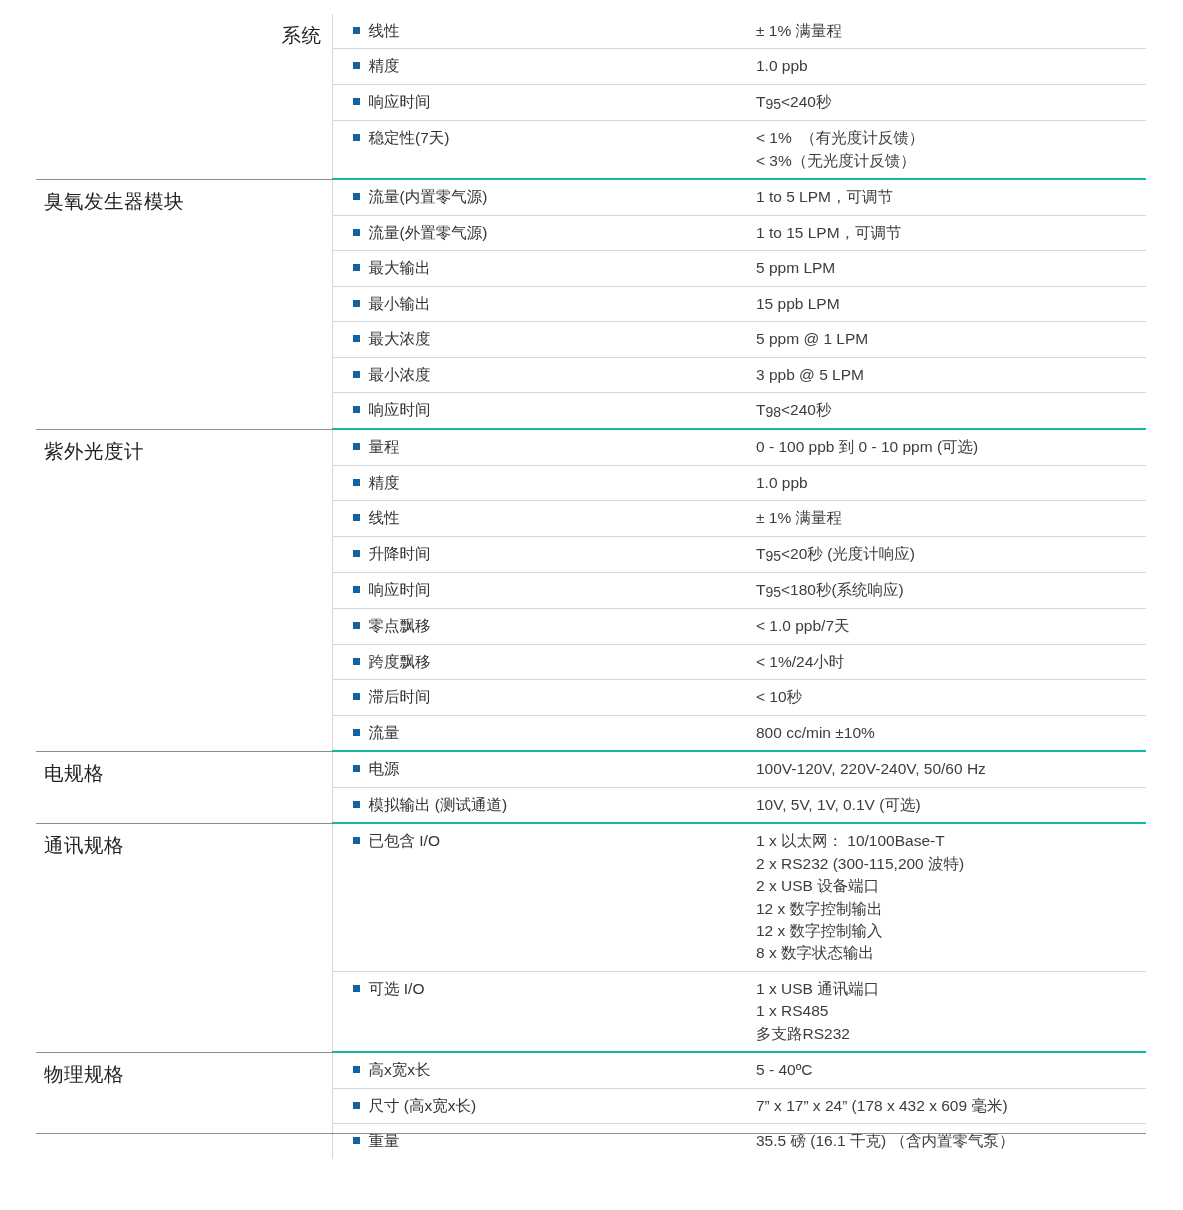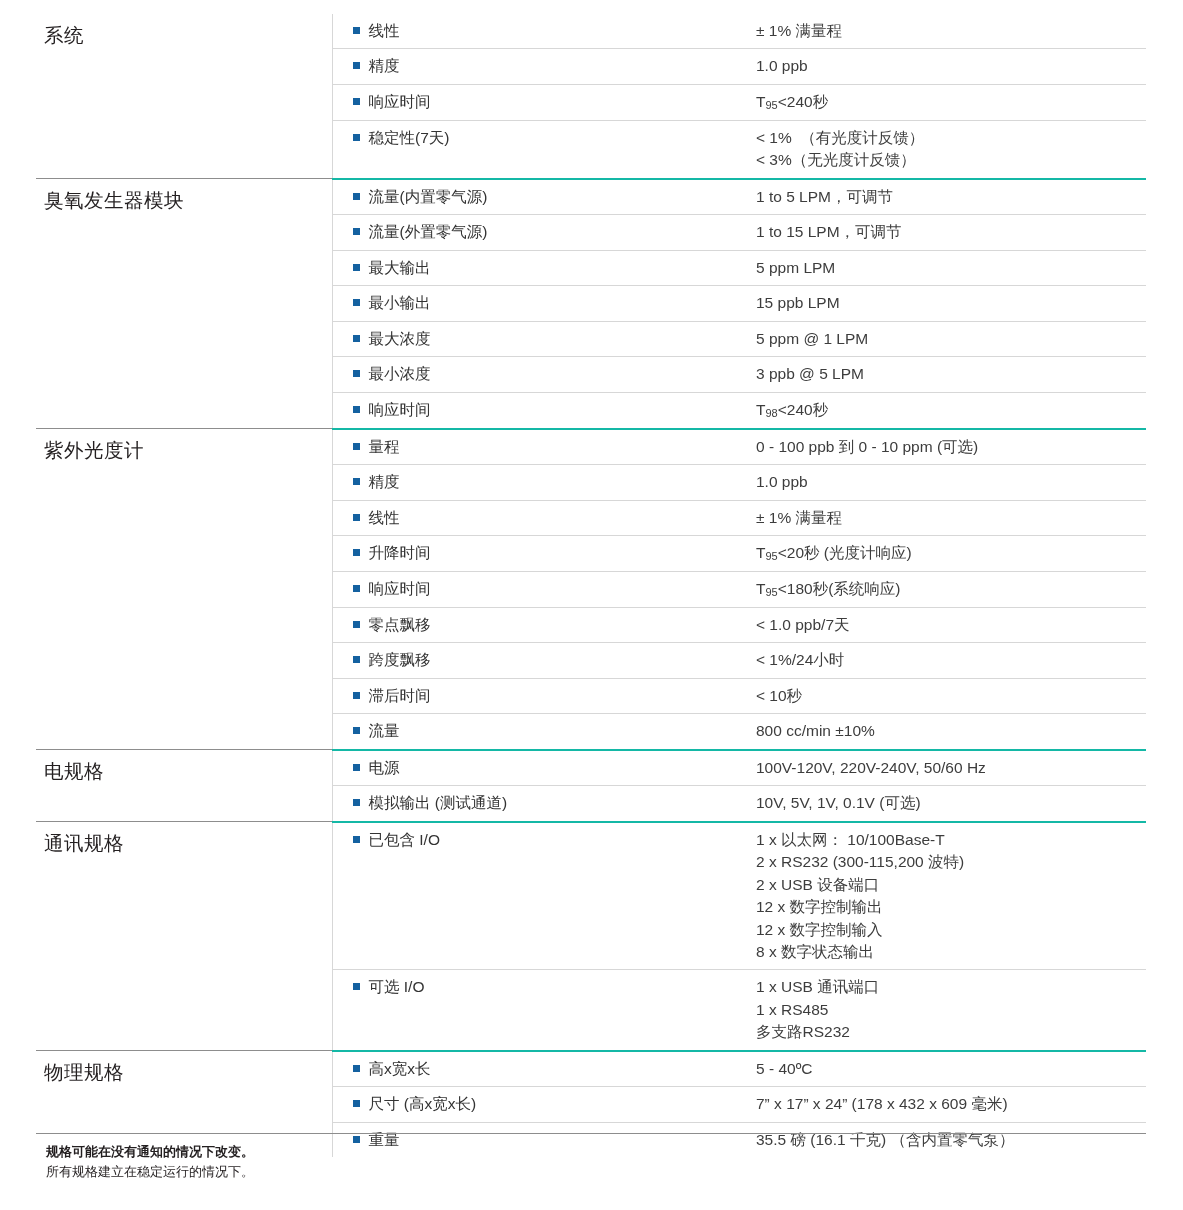--- a/index.html
+++ b/index.html
@@ -40,21 +40,21 @@
 
   
   td.cat {
     border-top: 1px solid #8d8d8d;
     padding: 9px 10px 6px 8px;
     font-size: 19.5px;
     color: #231f20;
     letter-spacing: 0.5px;
     line-height: 1.3;
   }
-  td.cat.first { border-top: none; }
+  td.cat.first { border-top: none; text-align: right; }
 
   
   td.item, td.val {
     border-top: 1px solid #d7d7d7;
     padding: 6px 6px 6px 12px;
     font-size: 15.5px;
     line-height: 1.45;
     color: #3b3b3b;
   }
   td.item {
@@ -82,21 +82,21 @@
     border-top: none;
   }
 
   
   td.cat {
     border-right: 1px solid #d7d7d7;
   }
 
   .val-line { display: block; white-space: pre; margin-left: 20px; }
   sub {
-    font-size: 11px;
+    font-size: 14px;
     vertical-align: -2px;
   }
   .footnote {
     position: absolute;
     left: 46px;
     top: 1128px;
     font-size: 13px;
     color: #231f20;
     line-height: 1.55;
   }
@@ -296,17 +296,13 @@
           <td class="item"><span class="bullet" style="background: rgb(20, 97, 160);"></span><span>重量</span></td>
           <td class="val">
             <span class="val-line">35.5 磅 (16.1 千克) （含内置零气泵）</span>
           </td>
         </tr>
       </tbody>
   </table>
 
   <div class="bottom-rule"></div>
 
-  <div class="footnote">
-    <span class="strong">规格可能在没有通知的情况下改变。</span>
-    <span class="plain">所有规格建立在稳定运行的情况下。</span>
-  </div>
 </div>
 
 </body></html>

